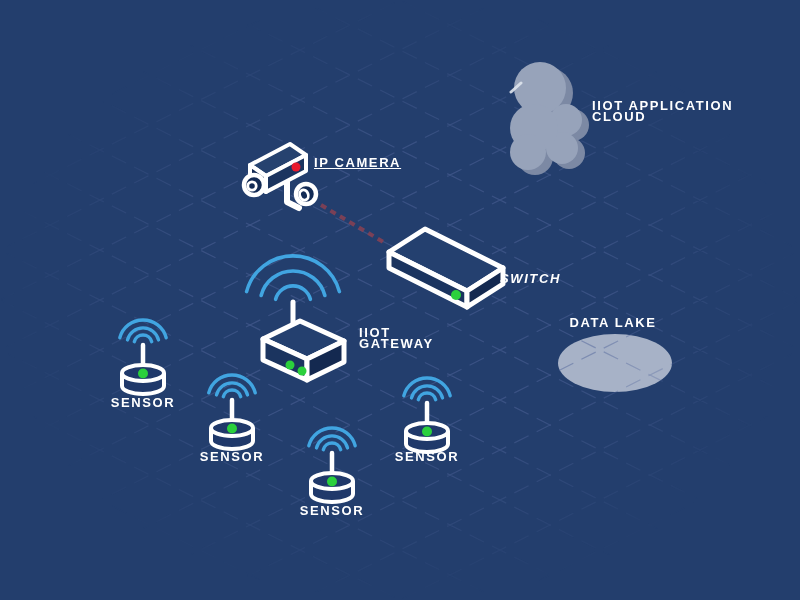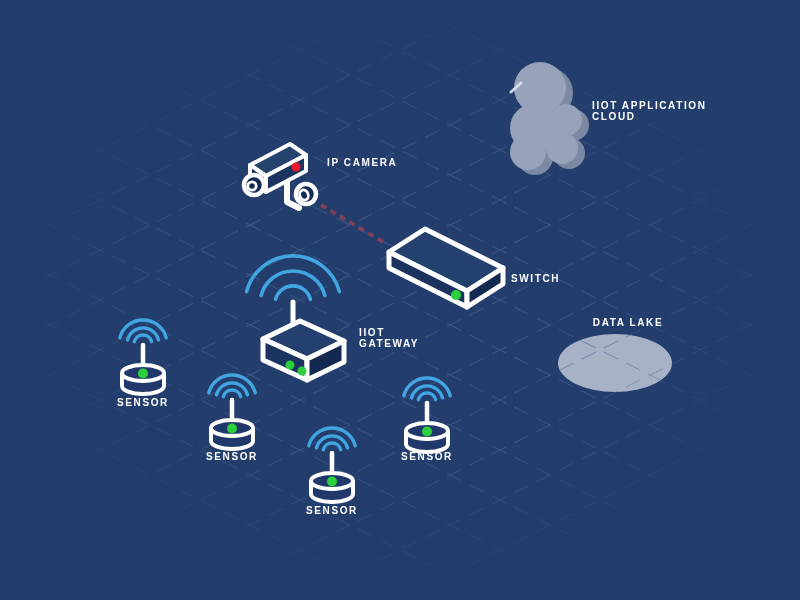--- a/index.html
+++ b/index.html
@@ -7,33 +7,33 @@
     position:relative;
     width:800px;height:600px;
     overflow:hidden;
     background:#233e6d;
     font-family:"Liberation Sans",sans-serif;
   }
   .stage svg{position:absolute;left:0;top:0;}
   .lbl{
     position:absolute;
     color:#ffffff;
-    font-size:10px;
+    font-size:13px;
     font-weight:bold;
     letter-spacing:1.6px;
     line-height:11px;
     white-space:nowrap;
     text-transform:uppercase;
   }
   .lbl.center{text-align:center;}
   .lbl-cloud  {left:592px;top:100px;}
-  .lbl-camera {left:327px;top:157px;}
-  .lbl-switch {left:511px;top:273px;}
+  .lbl-camera {left:314px;top:157px;text-decoration:underline;}
+  .lbl-switch {left:500px;top:273px;font-style:italic;}
   .lbl-gateway{left:359px;top:327px;}
-  .lbl-lake   {left:528px;top:317px;width:200px;}
+  .lbl-lake   {left:513px;top:317px;width:200px;}
   .lbl-sensor1{left:83px; top:397px;width:120px;}
   .lbl-sensor2{left:172px;top:451px;width:120px;}
   .lbl-sensor3{left:272px;top:505px;width:120px;}
   .lbl-sensor4{left:367px;top:451px;width:120px;}
 </style>
 </head>
 <body>
 
 <div class="stage">
 

